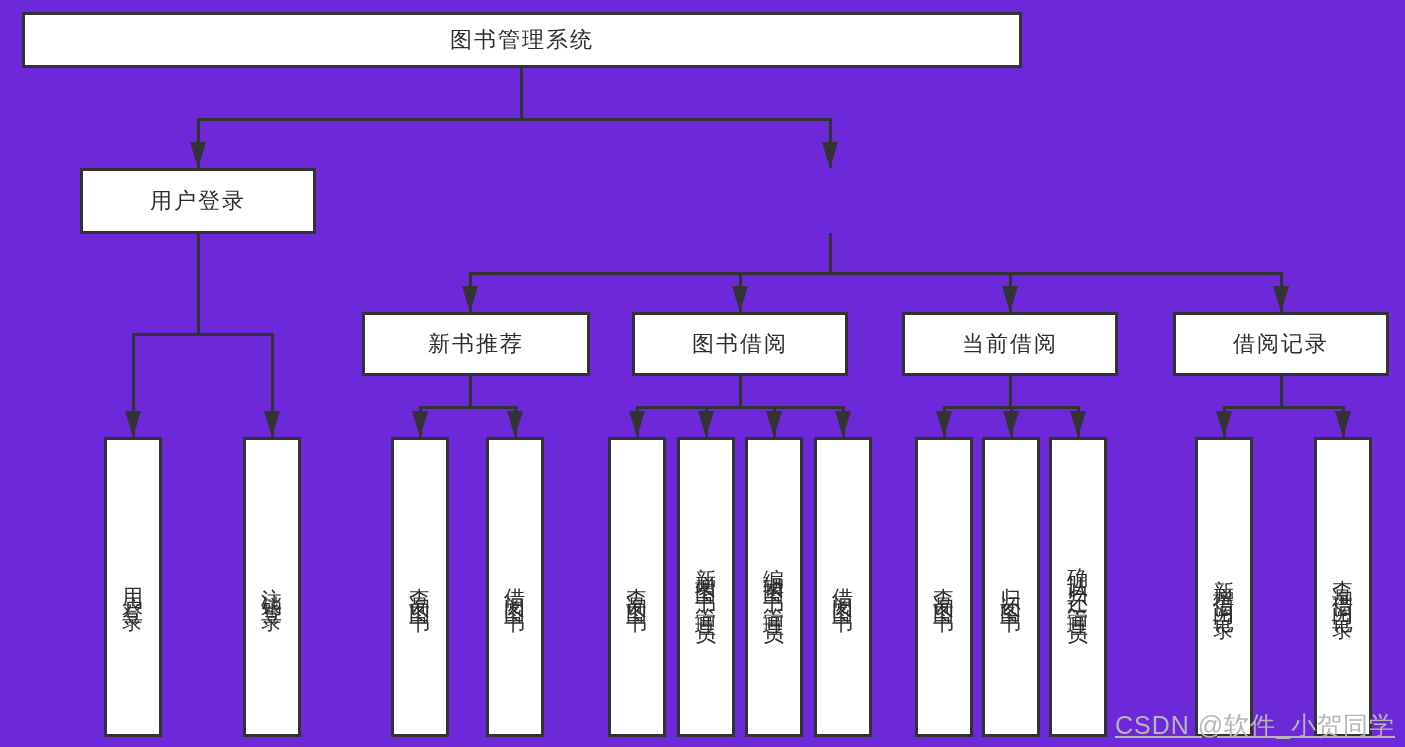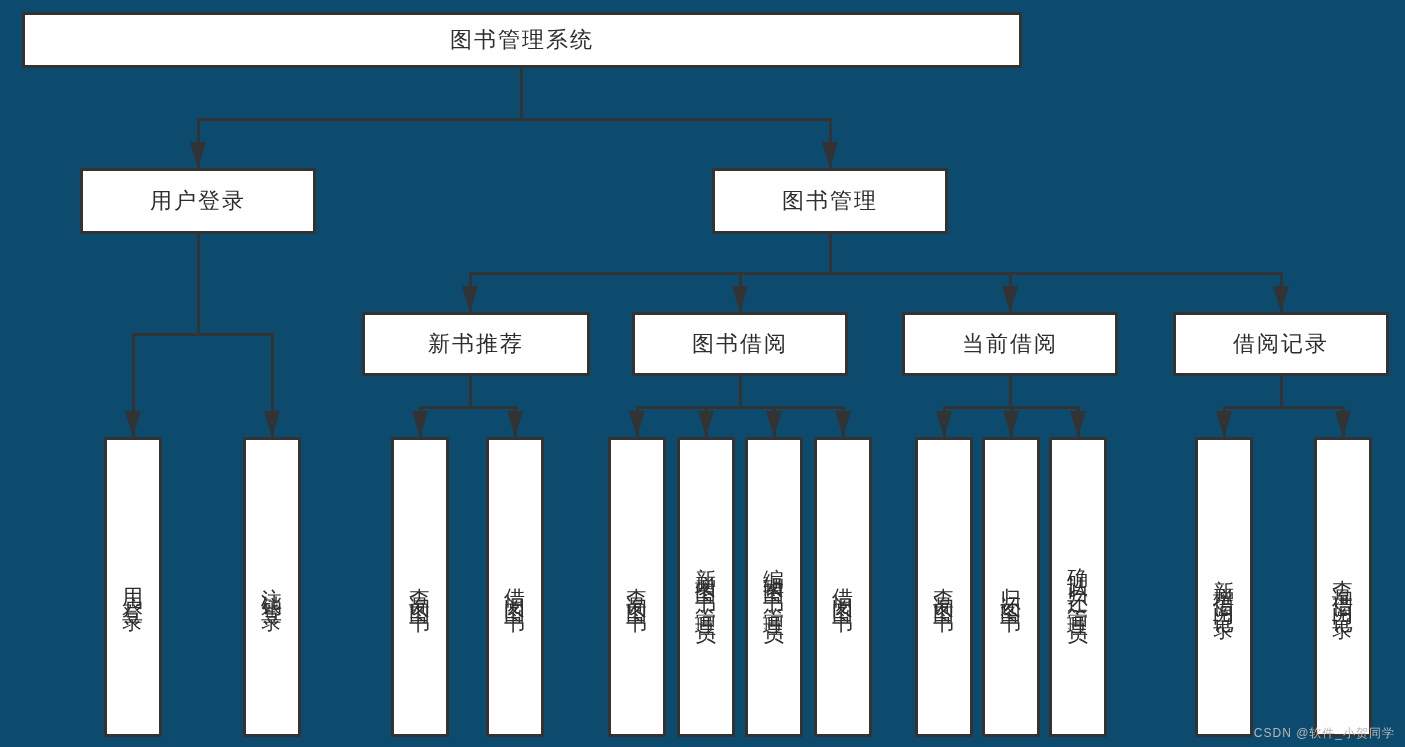--- a/index.html
+++ b/index.html
@@ -1,37 +1,37 @@
 <!DOCTYPE html>
 <html><head>
 <meta charset="utf-8">
 <style>
   html,body{margin:0;padding:0;background:#ffffff;}
   .canvas{
-    position:relative;width:1405px;height:747px;background:#0c4a6e;overflow:hidden;
+    position:relative;width:1405px;height:747px;background:#6d28d9;overflow:hidden;
     font-family:"Liberation Sans","DejaVu Sans",sans-serif;color:#2d2d2d;
   }
   .box{
     position:absolute;box-sizing:border-box;border:3px solid #333333;background:#ffffff;
     display:flex;align-items:center;justify-content:center;z-index:2;
   }
   .hbox{font-size:22px;letter-spacing:2px;}
   .vbox{
     writing-mode:vertical-rl;text-orientation:mixed;
     font-size:21px;letter-spacing:8px;line-height:1;
   }
   .line{position:absolute;background:#333333;z-index:1;}
   .arrow{
     position:absolute;width:0;height:0;z-index:1;
     border-left:8px solid transparent;border-right:8px solid transparent;
     border-top:26px solid #333333;
   }
   .watermark{
     position:absolute;right:10px;bottom:5px;z-index:3;
-    font-size:12px;color:#b6b6b6;letter-spacing:1px;white-space:nowrap;
+    font-size:25px;color:#b6b6b6;letter-spacing:1px;white-space:nowrap;text-decoration:underline;
   }
 </style>
 </head>
 <body>
 
 <div class="canvas">
 
   <div class="line" style="left:520px;top:66px;width:3px;height:54px"></div>
   <div class="line" style="left:197px;top:118px;width:635px;height:3px"></div>
   <div class="line" style="left:197px;top:118px;width:3px;height:50px"></div>
@@ -91,23 +91,20 @@
   <div class="arrow" style="left:1216px;top:411px"></div>
   <div class="arrow" style="left:1335px;top:411px"></div>
 
   <div class="box hbox" style="left:22px;top:12px;width:1000px;height:56px">
     <span>图书管理系统</span>
   </div>
 
   <div class="box hbox" style="left:80px;top:168px;width:236px;height:66px">
     <span>用户登录</span>
   </div>
-  <div class="box hbox" style="left:712px;top:168px;width:236px;height:66px">
-    <span>图书管理</span>
-  </div>
 
   <div class="box hbox" style="left:362px;top:312px;width:228px;height:64px">
     <span>新书推荐</span>
   </div>
   <div class="box hbox" style="left:632px;top:312px;width:216px;height:64px">
     <span>图书借阅</span>
   </div>
   <div class="box hbox" style="left:902px;top:312px;width:216px;height:64px">
     <span>当前借阅</span>
   </div>

